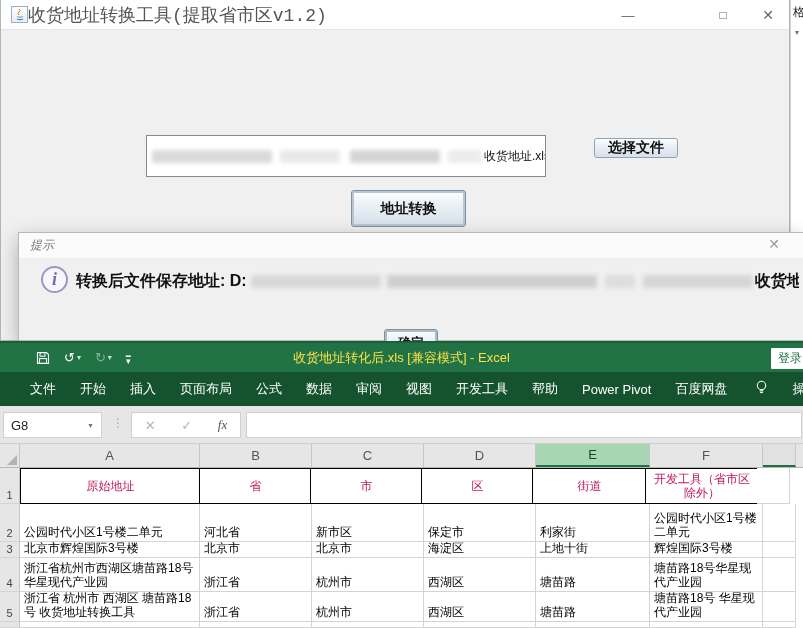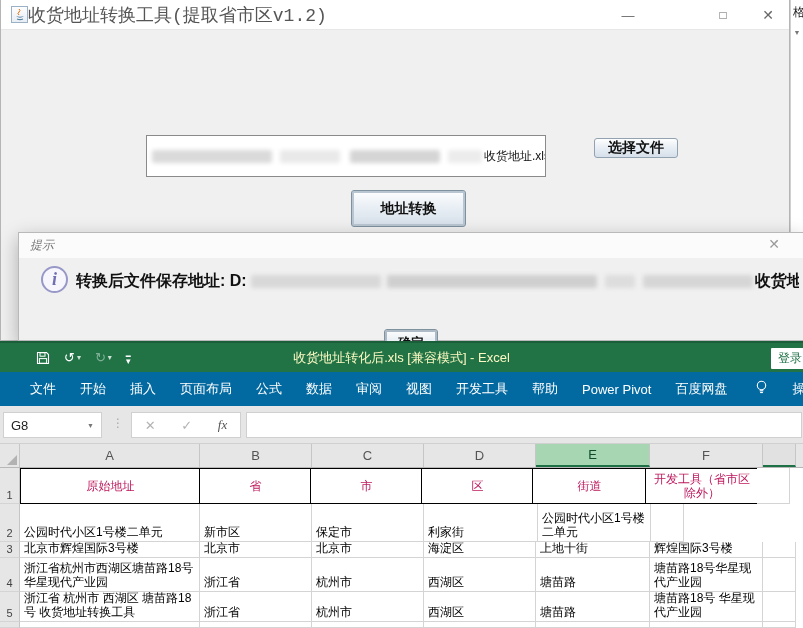--- a/index.html
+++ b/index.html
@@ -59,25 +59,25 @@
 
   
   .excel { position:absolute; left:0; top:341px; width:803px; height:287px; background:#e6e6e6; }
   .xl-titlebar { position:relative; height:31px; background:#217346; border-top:2px solid #1b5e3a;
     display:flex; align-items:center; }
   .qat { display:flex; align-items:center; gap:14px; margin-left:36px; color:#fff; }
   .qat .item { display:flex; align-items:center; gap:2px; font-size:13px; }
   .qat .dd { font-size:8px; color:#cfe3d6; }
   .qat .undo { color:#ffffff; } .qat .redo { color:#7fae94; }
   .qat .custom { font-size:9px; color:#fff; display:flex; flex-direction:column; align-items:center; line-height:4px; }
-  .xl-title { position:absolute; left:0; right:0; text-align:center; color:#fef9c3; font-size:13px; pointer-events:none; }
+  .xl-title { position:absolute; left:0; right:0; text-align:center; color:#fde047; font-size:13px; pointer-events:none; }
   .login-btn { position:absolute; right:-6px; top:5px; width:38px; height:21px; background:#fff;
     color:#217346; font-size:12px; display:flex; align-items:center; justify-content:center; border-radius:1px; }
 
-  .xl-tabs { height:34px; background:#0369a1; display:flex; align-items:center; gap:24px;
+  .xl-tabs { height:34px; background:#14532d; display:flex; align-items:center; gap:24px;
     padding:0 0 0 30px; overflow:hidden; }
   .xl-tab { color:#fff; font-size:13px; white-space:nowrap; flex:none; }
   .bulb { flex:none; margin-left:4px; }
 
   .formula-bar { position:relative; height:38px; background:#e6e6e6; border-bottom:1px solid #d0d0d0;
     display:flex; align-items:center; }
   .name-box { position:absolute; left:3px; top:6px; width:99px; height:26px; background:#fff;
     border:1px solid #d0d0d0; display:flex; align-items:center; font-size:13px; color:#222;
     padding-left:7px; }
   .name-box .caret { position:absolute; right:7px; font-size:7px; color:#777; }
@@ -260,20 +260,21 @@
         <div class="cell w-c">市</div>
         <div class="cell w-d">区</div>
         <div class="cell w-e">街道</div>
         <div class="cell w-f">开发工具（省市区除外）</div>
         <div class="cell w-g gcell"></div>
       </div>
 
       <div class="xrow" style="height:38px">
         <div class="rowh">2</div>
         <div class="cell w-a">公园时代小区1号楼二单元</div>
+        <div class="cell w-b">河北省</div>
         <div class="cell w-d">新市区</div>
         <div class="cell w-c">保定市</div>
         <div class="cell w-e">利家街</div>
         <div class="cell w-f">公园时代小区1号楼二单元</div>
         <div class="cell w-g gcell"></div>
       </div>
 
       <div class="xrow" style="height:16px">
         <div class="rowh">3</div>
         <div class="cell w-a">北京市辉煌国际3号楼</div>

